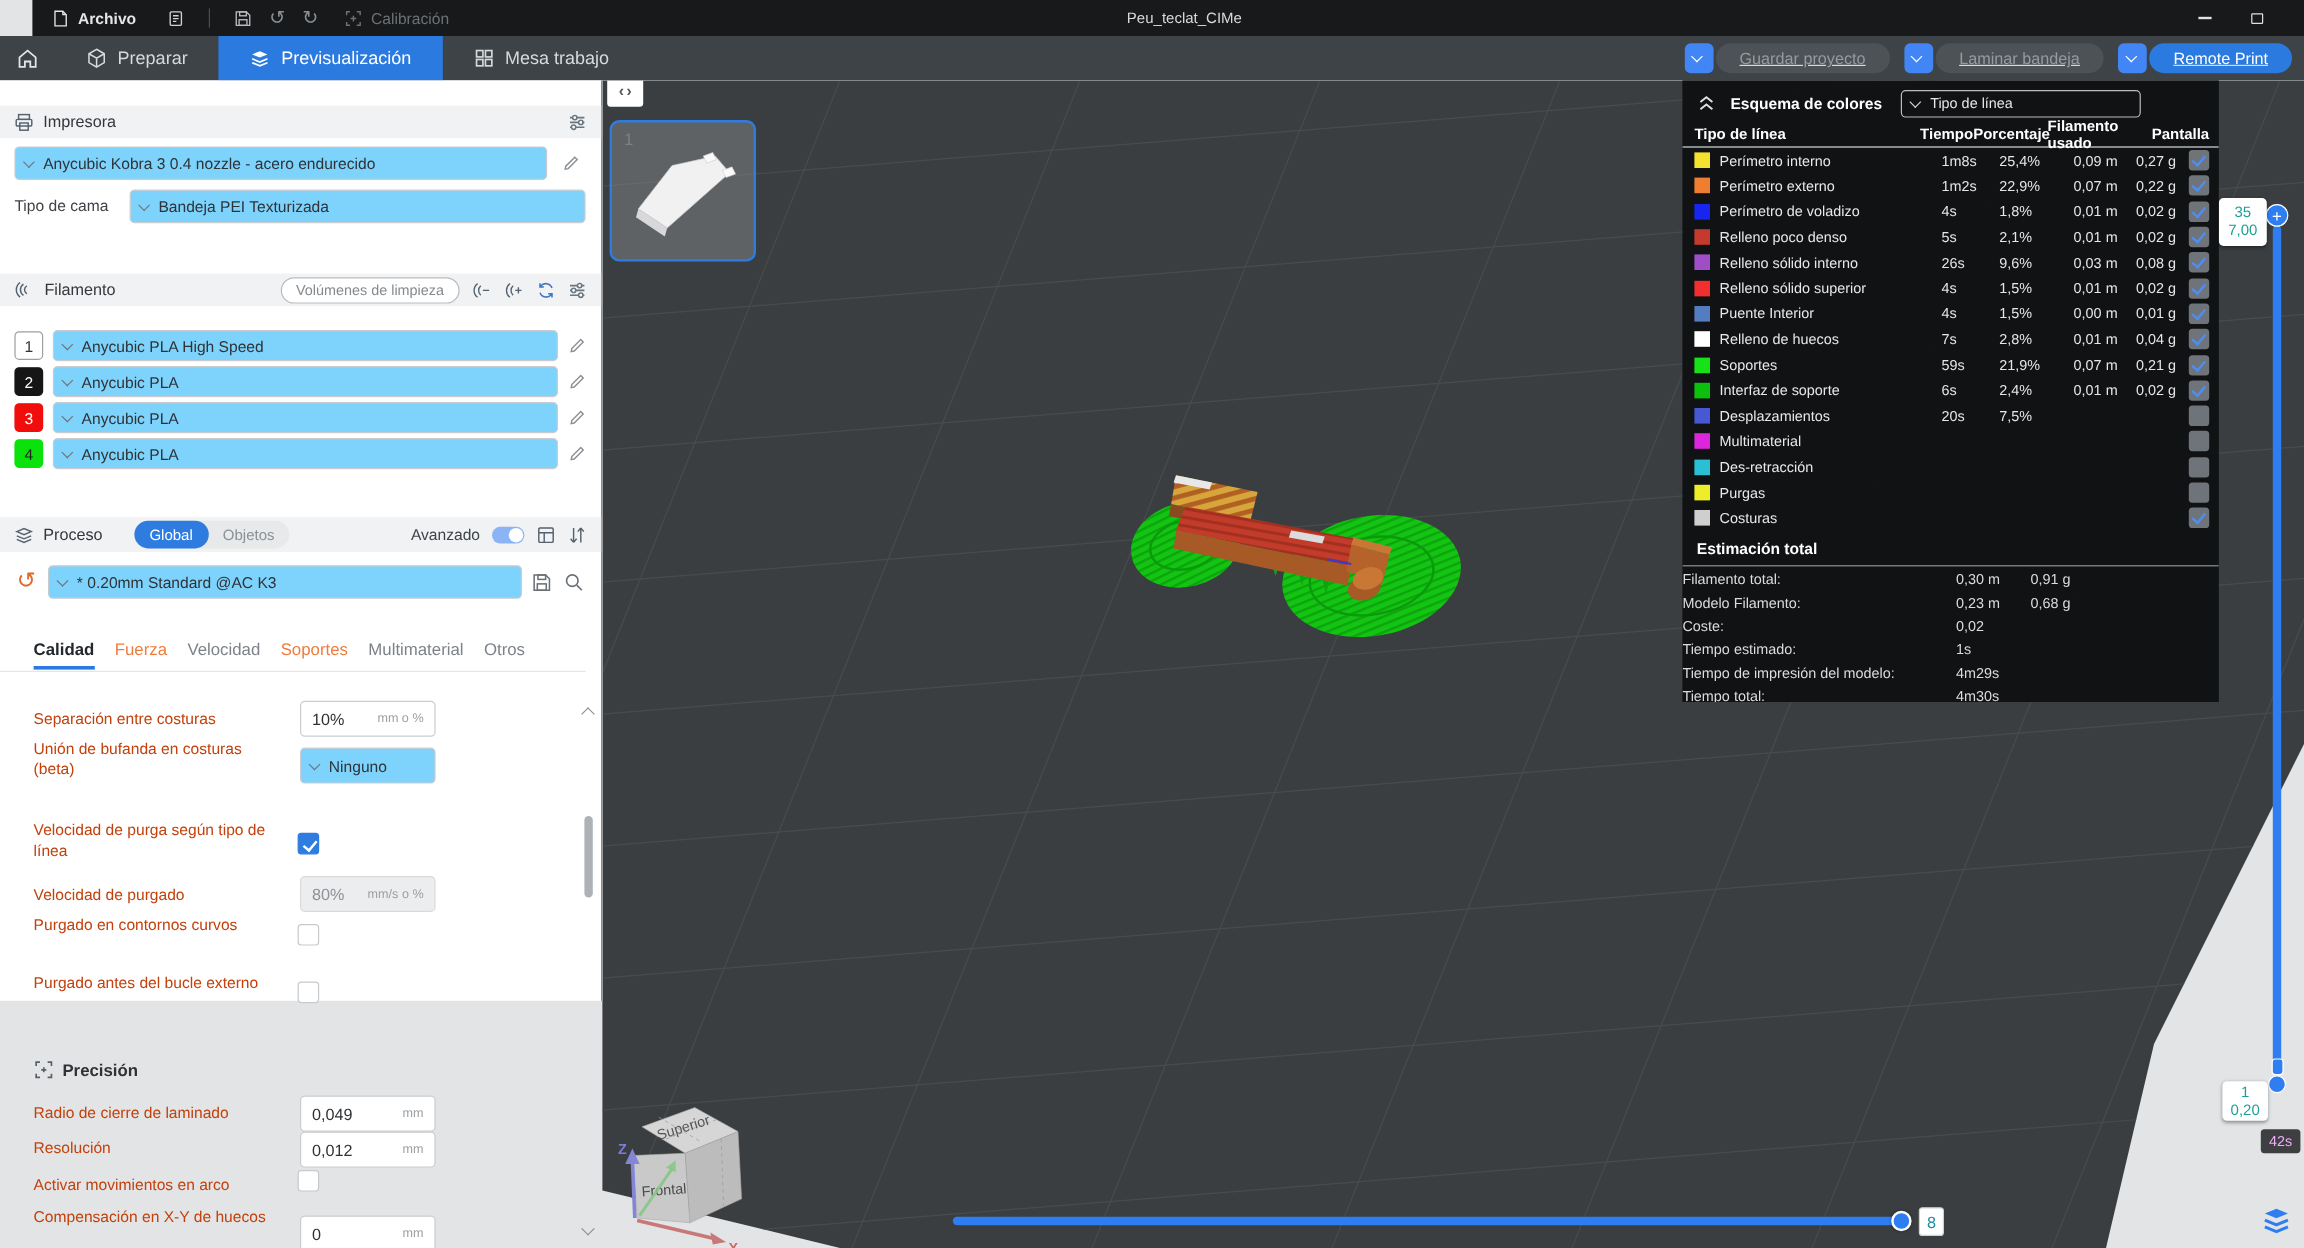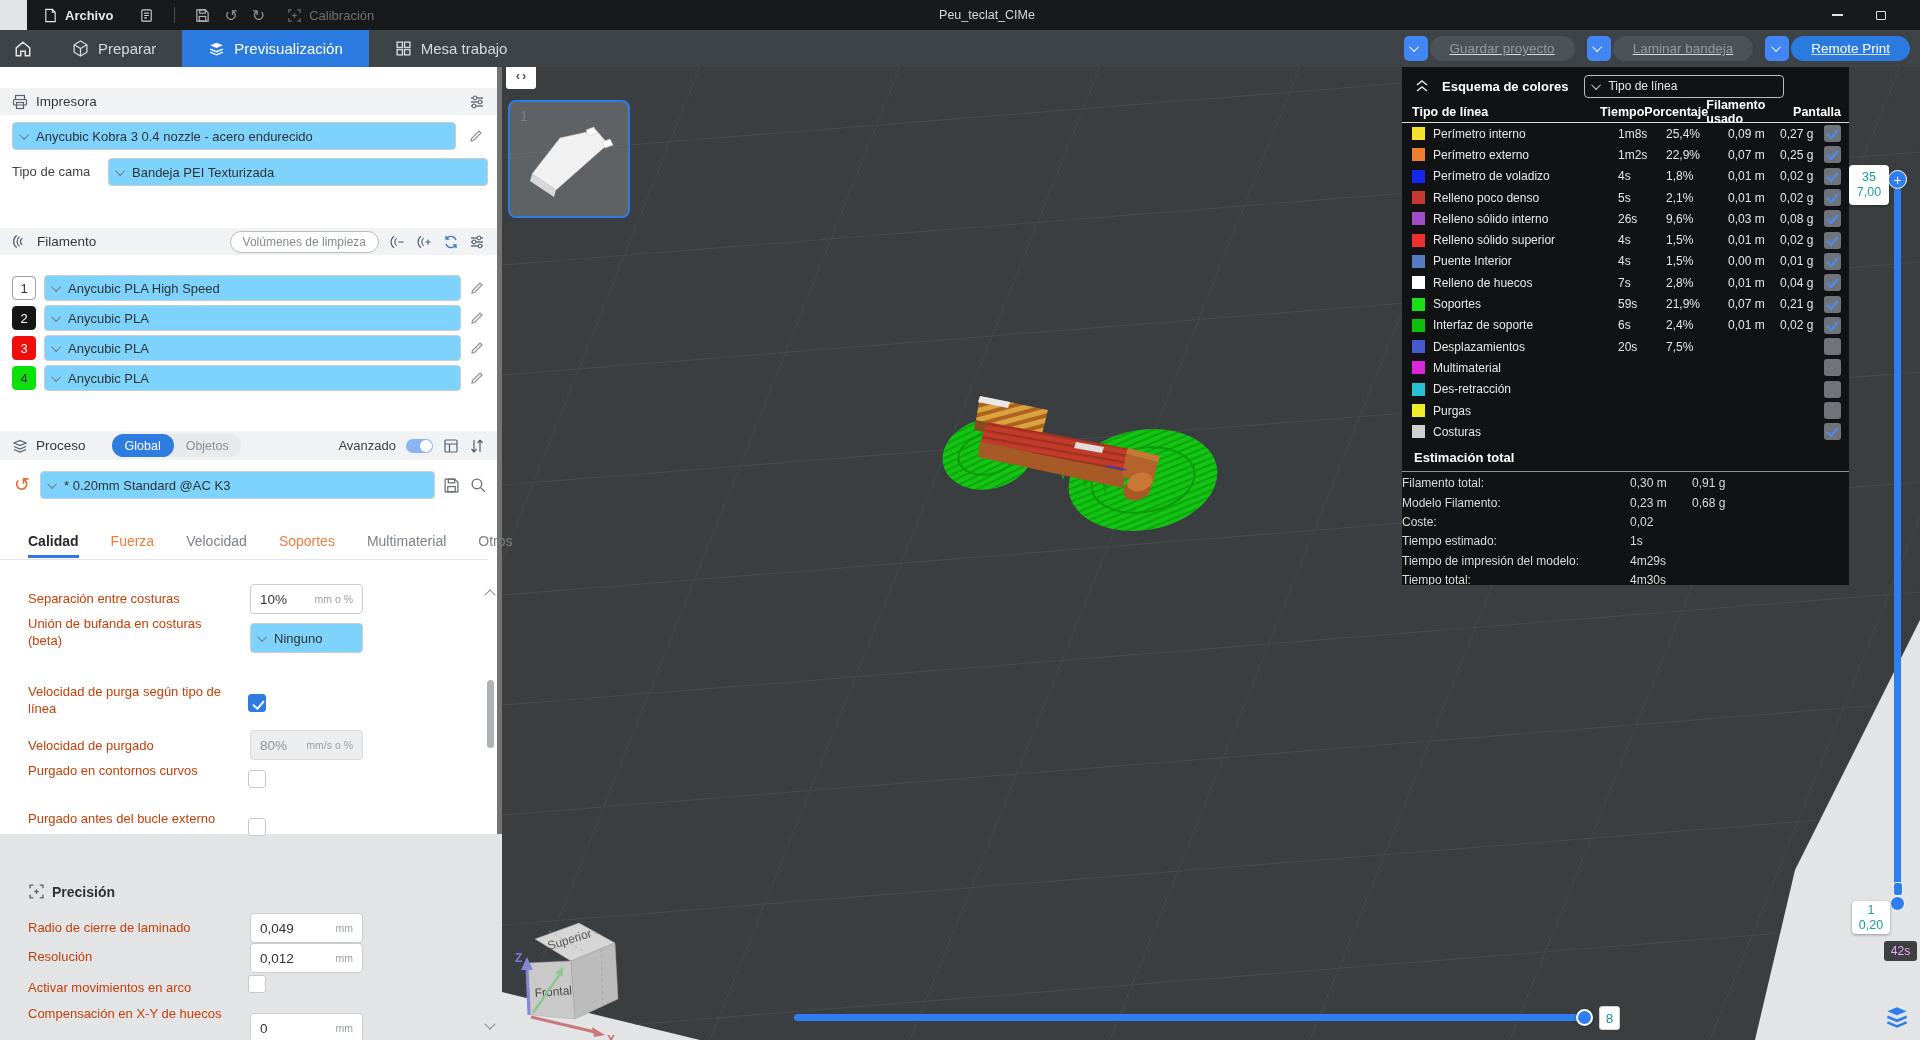--- a/index.html
+++ b/index.html
@@ -33,21 +33,21 @@
   .act-chev{width:24px;height:25px;background:#4285f4;border-radius:5px;display:flex;align-items:center;
             justify-content:center;margin-right:2px;}
   .act-chev .chev-w{width:7px;height:7px;border-left:1.8px solid #fff;border-bottom:1.8px solid #fff;
                     transform:rotate(-45deg) translateY(-2px);}
   .act-pill{height:25px;border-radius:13px;display:flex;align-items:center;justify-content:center;
             padding:0 20px;font-size:13.5px;background:#4d5256;color:#959ba0;}
   .act-pill.primary{background:#2a7ae0;color:#fff;}
 
   
   #leftpanel{position:absolute;left:0;top:67px;width:502px;height:767px;background:#fff;
-             border-right:5px solid #737373;color:#3f4349;font-size:13px;}
+             border-right:1px solid #737373;color:#3f4349;font-size:13px;}
   .sec-head{position:absolute;left:0;width:100%;height:27px;background:#f1f2f3;
             display:flex;align-items:center;padding:0 12px;gap:8px;}
   .sec-title{font-size:13.5px;color:#33373c;}
   .sec-icons{margin-left:auto;display:flex;align-items:center;gap:12px;}
   .sel{position:absolute;height:28px;border:1px solid #c9cdd1;border-radius:4px;background:#7dd3fc;
        display:flex;align-items:center;padding:0 9px;overflow:hidden;white-space:nowrap;}
   .chev{flex:0 0 auto;width:7px;height:7px;border-left:1.6px solid #70767c;border-bottom:1.6px solid #70767c;
         transform:rotate(-45deg) translateY(-2px);margin-right:7px;}
   .sel-text{color:#2f3337;font-size:13px;}
   .row-label{position:absolute;left:28px;width:210px;line-height:17px;color:#c2410c;}
@@ -490,21 +490,21 @@
     <svg width="17" height="17" viewBox="0 0 16 16" fill="none" stroke="#6a7076" stroke-width="1.2" style="position:absolute;left:443px;top:410px">
       <path d="M2 2 H11 L14 5 V14 H2 Z"></path>
         <rect x="5" y="2" width="6" height="3.5"></rect>
         <rect x="4.5" y="9" width="7" height="5"></rect>
       </svg>
     <svg width="17" height="17" viewBox="0 0 16 16" fill="none" stroke="#6a7076" stroke-width="1.3" style="position:absolute;left:470px;top:410px">
       <circle cx="6.5" cy="6.5" r="4.5"></circle>
         <path d="M10 10 L14 14"></path>
       </svg>
 
-    <div style="position:absolute;left:28px;top:466px;display:flex;gap:32px;font-size:14px">
+    <div style="position:absolute;left:28px;top:466px;display:flex;gap:17px;font-size:14px">
 
         <div class="ptab active">Calidad</div>
 
         <div class="ptab modified">Fuerza</div>
 
         <div class="ptab normal">Velocidad</div>
 
         <div class="ptab modified">Soportes</div>
 
         <div class="ptab normal">Multimaterial</div>
@@ -593,21 +593,21 @@
           <span class="lt-wt">0,27 g</span>
           <div class="ltc on"></div>
         </div>
 
         <div class="lt-row">
           <div class="lt-chip" style="background: rgb(239, 126, 49);"></div>
           <span class="lt-label">Perímetro externo</span>
           <span class="lt-time">1m2s</span>
           <span class="lt-pct">22,9%</span>
           <span class="lt-len">0,07 m</span>
-          <span class="lt-wt">0,25 g</span>
+          <span class="lt-wt">0,22 g</span>
           <div class="ltc on"></div>
         </div>
 
         <div class="lt-row">
           <div class="lt-chip" style="background: rgb(22, 38, 240);"></div>
           <span class="lt-label">Perímetro de voladizo</span>
           <span class="lt-time">4s</span>
           <span class="lt-pct">1,8%</span>
           <span class="lt-len">0,01 m</span>
           <span class="lt-wt">0,02 g</span>

